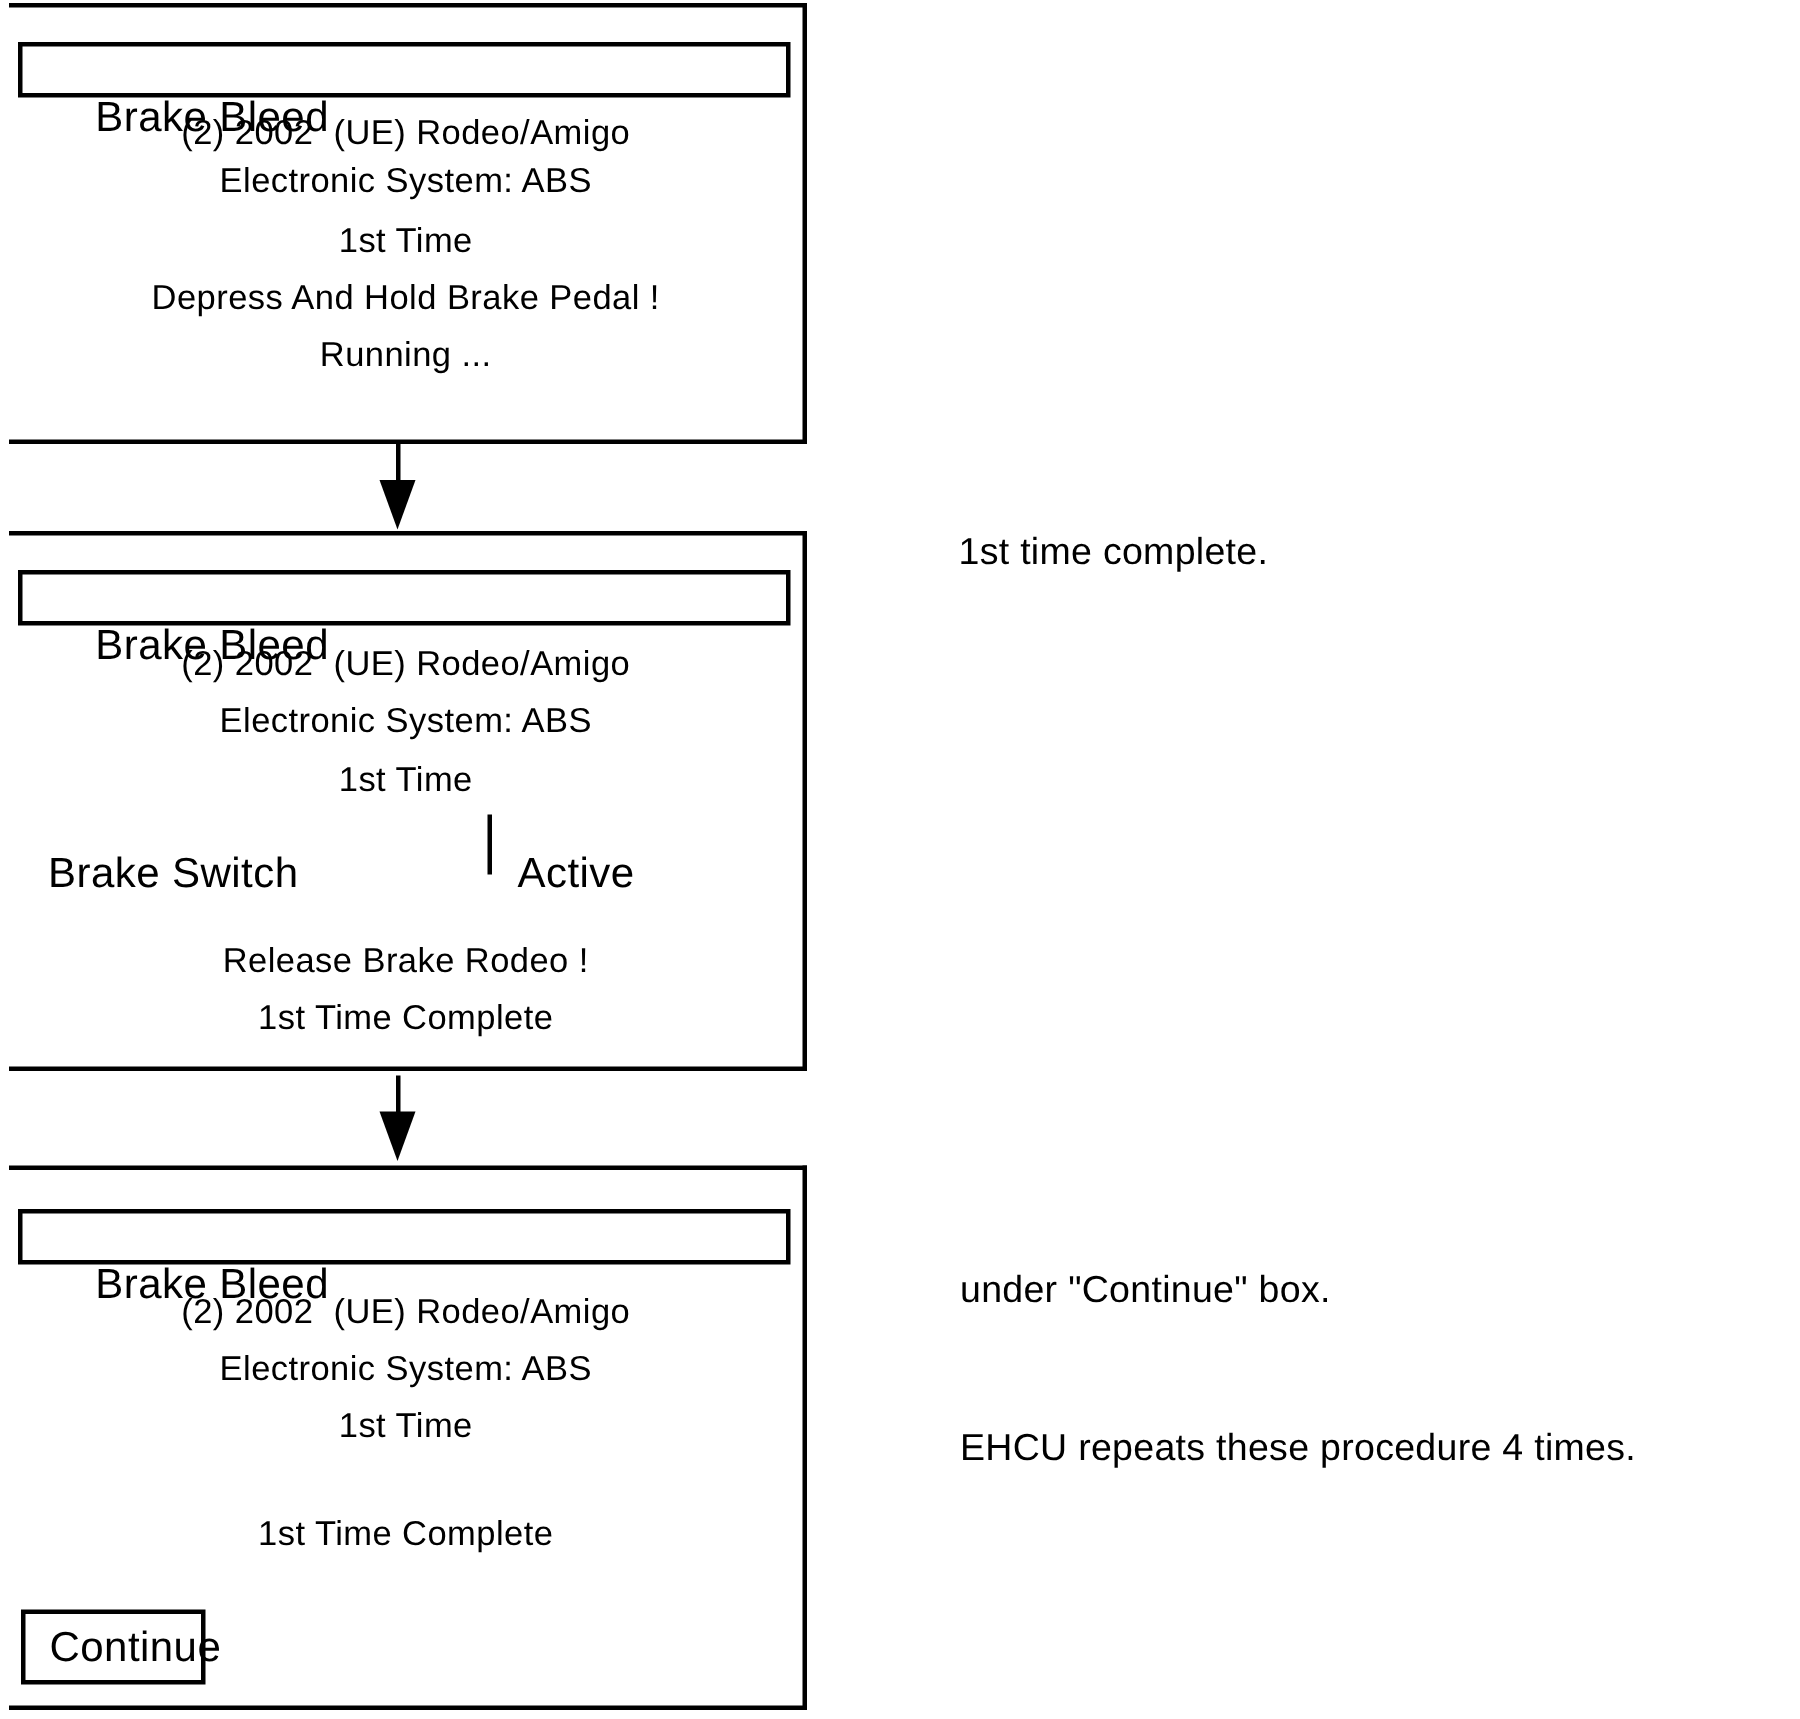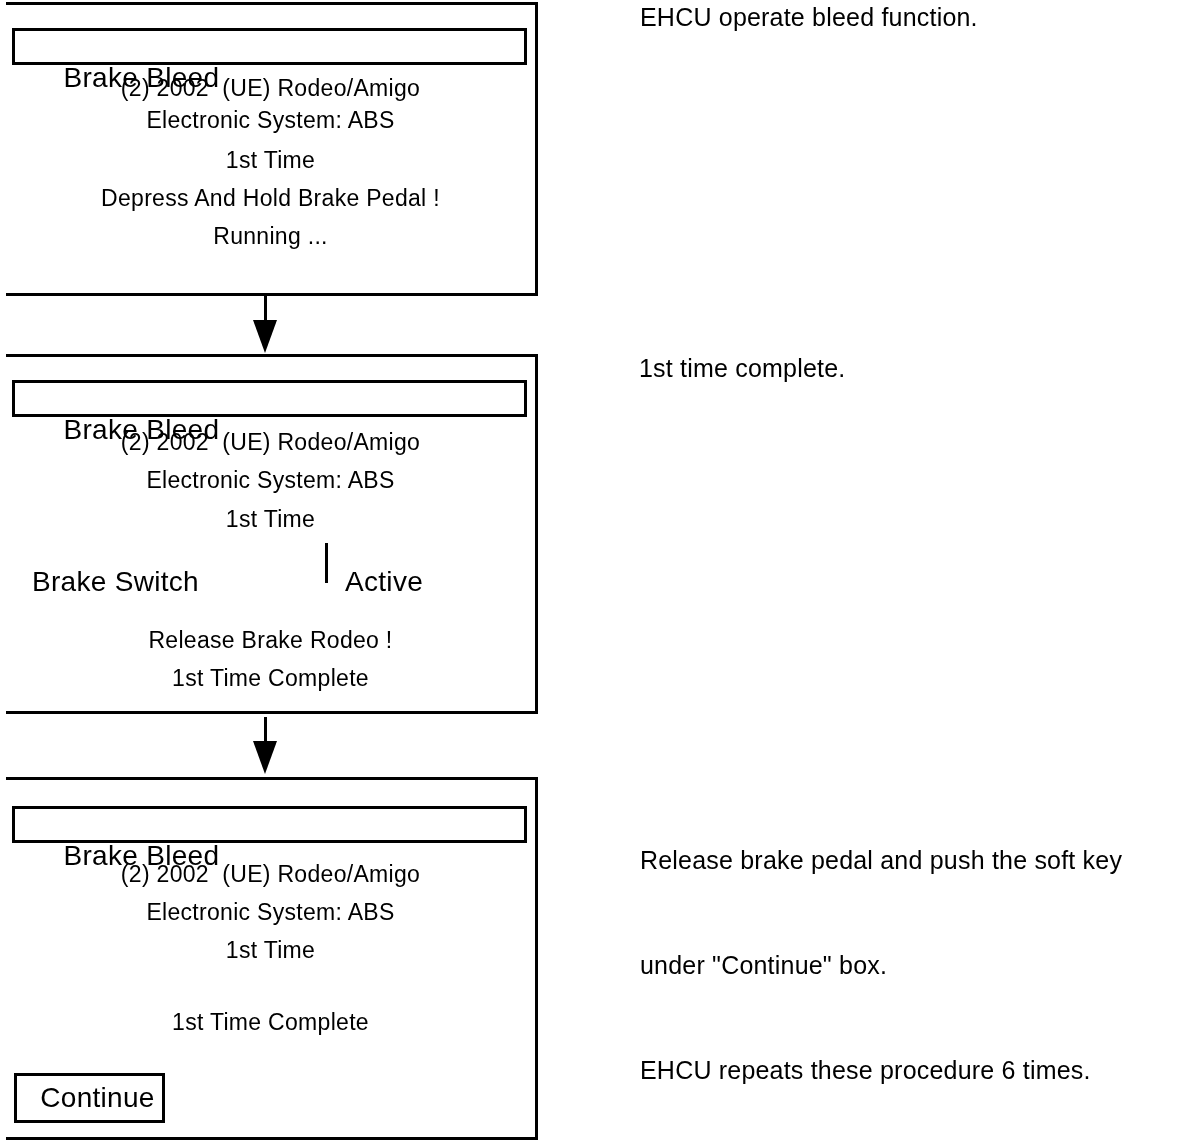--- a/index.html
+++ b/index.html
@@ -58,21 +58,21 @@
   }
   .vbar {
     position: absolute;
     width: 3px;
     height: 40px;
     background: #000000;
   }
   .softkey {
     position: absolute;
     left: 8px;
-    width: 151px;
+    width: 123px;
     height: 50px;
     border: 3px solid #000000;
     box-sizing: border-box;
     background: #ffffff;
     font-family: "Liberation Sans", "DejaVu Sans", sans-serif;
     font-size: 28px;
     letter-spacing: 0.3px;
     text-align: center;
     padding: 0 0 0 16px;
     line-height: 44px;
@@ -149,21 +149,19 @@
     <div class="title-bar" style="top:26px;">
       <span>Brake Bleed</span>
     </div>
     <div class="line" style="top:80px;">(2) 2002  (UE) Rodeo/Amigo</div>
     <div class="line" style="top:118px;">Electronic System: ABS</div>
     <div class="line" style="top:156px;">1st Time</div>
     <div class="line" style="top:228px;">1st Time Complete</div>
     <div class="softkey" style="top:293px;">Continue</div>
   </div>
 
-  <div class="note" style="left:640px; top:0px;">EHCU operate bleed function.</div>
   <div class="note" style="left:639px; top:351px;">1st time complete.</div>
   <div class="note" style="left:640px; top:773px;">
-    <div>Release brake pedal and push the soft key</div>
     <div>under "Continue" box.</div>
-    <div>EHCU repeats these procedure 6 times.</div>
+    <div>EHCU repeats these procedure 4 times.</div>
   </div>
 
 </div>
 
 </body></html>

